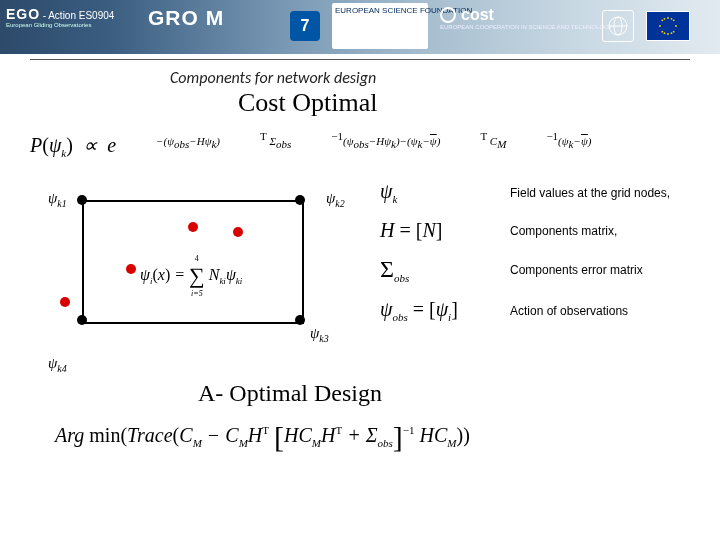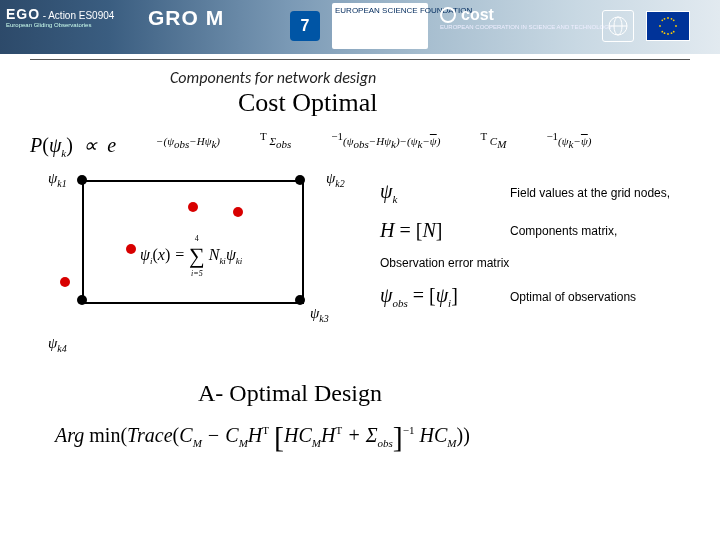--- a/index.html
+++ b/index.html
@@ -90,21 +90,21 @@
     white-space: nowrap;
   }
   .formula-main .rm { font-style: normal; }
   .formula-main sup { font-size: 11px; font-style: normal; margin-left: 40px; }
   .formula-main sub { font-size: 11px; font-style: italic; }
   .formula-main .bar { text-decoration: overline; }
 
   
   .diagram {
     position:absolute;
-    top: 112px;
+    top: 132px;
     left: 48px;
     width: 270px;
     height: 145px;
   }
   .sq {
     position:absolute;
     top: 8px; left: 34px;
     width: 218px; height: 120px;
     border: 2px solid #000;
   }
@@ -262,25 +262,26 @@
   <div class="defs">
     <div class="defrow">
       <div class="sym"><span>ψ</span><sub>k</sub></div>
       <div class="txt">Field values at the grid nodes,</div>
     </div>
     <div class="defrow">
       <div class="sym"><span style="font-style:italic;">H</span> <span class="brackets">= [</span><span style="font-style:italic;">N</span><span class="brackets">]</span></div>
       <div class="txt">Components  matrix,</div>
     </div>
     <div class="defrow">
-      <div class="txt">Observation  error matrix</div>
+      <div class="sym"><span style="font-style:normal; font-size:24px;">Σ</span><sub>obs</sub></div>
+      <div class="txt">Components  error matrix</div>
     </div>
     <div class="defrow">
       <div class="sym"><span style="font-style:italic;">ψ</span><sub>obs</sub> <span class="brackets">= [</span><span style="font-style:italic;">ψ<sub>i</sub></span><span class="brackets">]</span></div>
-      <div class="txt">Optimal of observations</div>
+      <div class="txt">Action of observations</div>
     </div>
   </div>
 
   <div class="title2">A- Optimal Design</div>
 
   <div class="formula-opt">
     Arg&nbsp;<span class="rm">min(</span>Trace<span class="rm">(</span>C<sub>M</sub> − C<sub>M</sub>H<sup>T</sup>
     <span class="bigbr">[</span>HC<sub>M</sub>H<sup>T</sup> + Σ<sub>obs</sub><span class="bigbr">]</span><sup>−1</sup>
     HC<sub>M</sub><span class="rm">))</span>
   </div>

